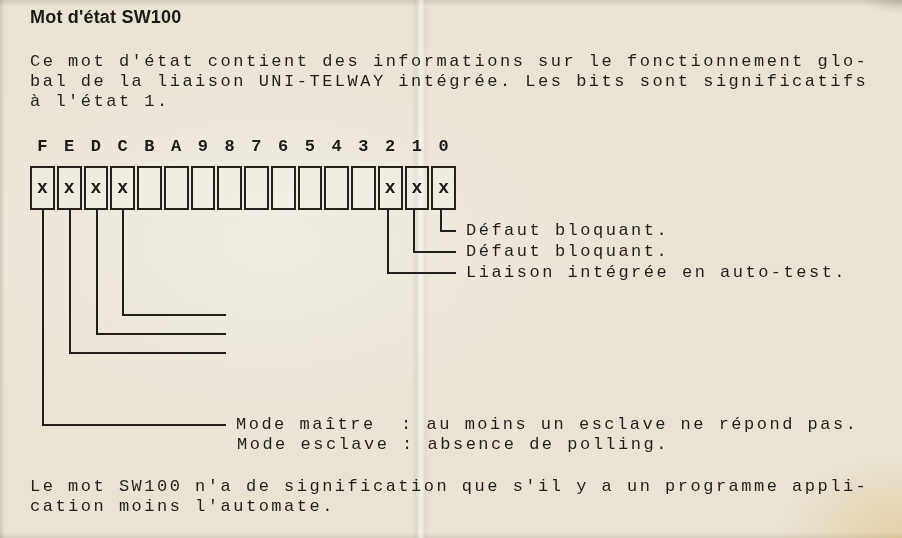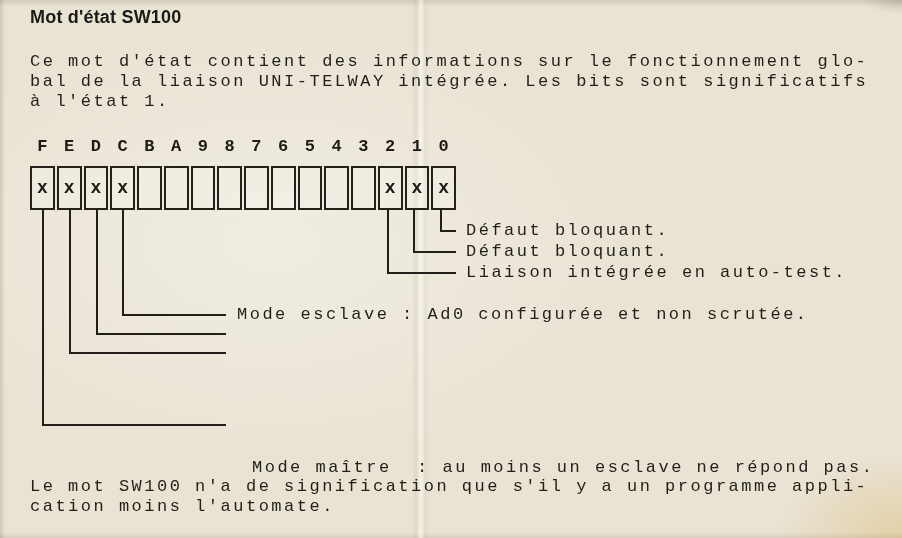--- a/index.html
+++ b/index.html
@@ -115,20 +115,20 @@
       <path d="M97,209  V334 H226"></path>
       <path d="M70,209  V353 H226"></path>
       <path d="M43,209  V425 H226"></path>
     </g>
   </svg>
 
   <div class="mono callout" style="left:466px; top:221px;">Défaut bloquant.</div>
   <div class="mono callout" style="left:466px; top:242px;">Défaut bloquant.</div>
   <div class="mono callout" style="left:466px; top:263px;">Liaison intégrée en auto-test.</div>
 
-  <div class="mono callout" style="left:237px; top:305px;">Mode esclave : Ad0 configurée et non scrutée.</div>
 
-  <div class="mono callout" style="left:252px; top:415px;margin-top:43px;">Mode maître  : au moins un esclave ne répond pas.</div>
+  <div class="mono callout" style="left:236px; top:415px;">Mode maître  : au moins un esclave ne répond pas.</div>
+  <div class="mono callout" style="left:237px; top:435px;">Mode esclave : absence de polling.</div>
 
   <div class="mono footer">Le mot SW100 n'a de signification que s'il y a un programme appli-
 cation moins l'automate.</div>
 
 </div>
 
 </body></html>

